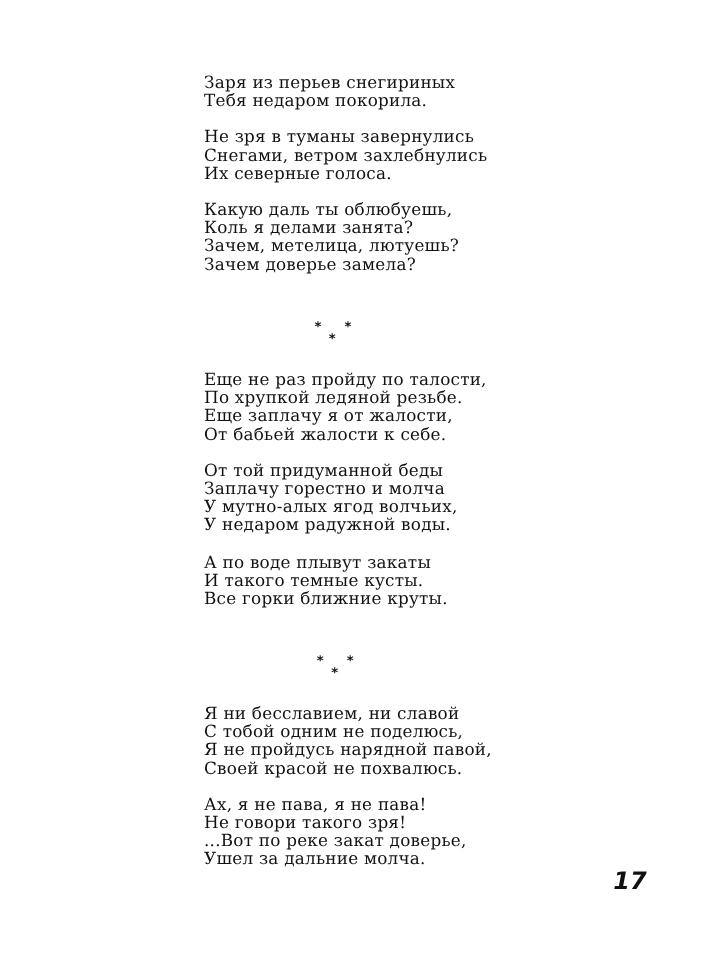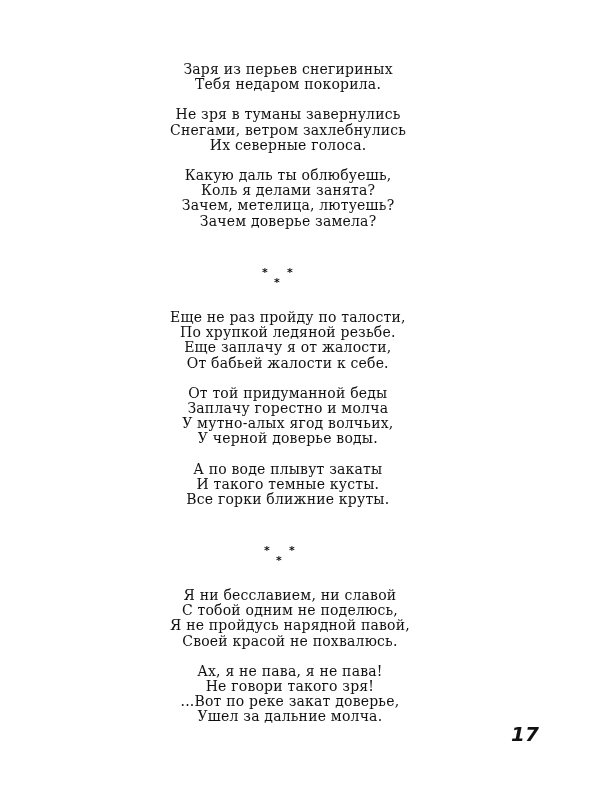--- a/index.html
+++ b/index.html
@@ -1,18 +1,18 @@
 <!DOCTYPE html>
 <html><head>
 <meta charset="utf-8">
 <style>
   html, body { margin: 0; padding: 0; background: #ffffff; }
   body { width: 603px; height: 800px; position: relative; overflow: hidden; color: #111; }
   .page { position: absolute; left: 0; top: 0; width: 603px; height: 800px; background: #fff; }
-  .text { position: absolute; left: 170px; font-family: "DejaVu Serif", serif; font-size: 14px; line-height: 15.2px; letter-spacing: 0.2px; text-align: center; }
+  .text { position: absolute; left: 170px; font-family: "DejaVu Serif", serif; font-size: 14px; line-height: 15.2px; letter-spacing: 0.2px; }
   .stanza { margin: 0; }
   .line { display: block; white-space: nowrap; }
   .gap { height: 15px; }
   .sep { position: absolute; width: 60px; height: 24px; }
   .star { position: absolute; font-family: "DejaVu Sans", sans-serif; font-size: 11px; font-weight: bold; line-height: 10px; }
   .pagenum { position: absolute; left: 511px; top: 722px; font-family: "DejaVu Sans", sans-serif; font-weight: bold; font-size: 20px; font-style: italic; }
 </style>
 </head>
 <body>
 
@@ -49,21 +49,21 @@
       <span class="line">Еще не раз пройду по талости,</span>
       <span class="line">По хрупкой ледяной резьбе.</span>
       <span class="line">Еще заплачу я от жалости,</span>
       <span class="line">От бабьей жалости к себе.</span>
     </div>
     <div class="gap"></div>
     <div class="stanza">
       <span class="line">От той придуманной беды</span>
       <span class="line">Заплачу горестно и молча</span>
       <span class="line">У мутно-алых ягод волчьих,</span>
-      <span class="line">У черной доверье воды.</span>
+      <span class="line">У недаром радужной воды.</span>
     </div>
     <div class="gap"></div>
     <div class="stanza">
       <span class="line">А по воде плывут закаты</span>
       <span class="line">И такого темные кусты.</span>
       <span class="line">Все горки ближние круты.</span>
     </div>
   </div>
 
   <div class="sep" style="left:260px; top:546px;">

